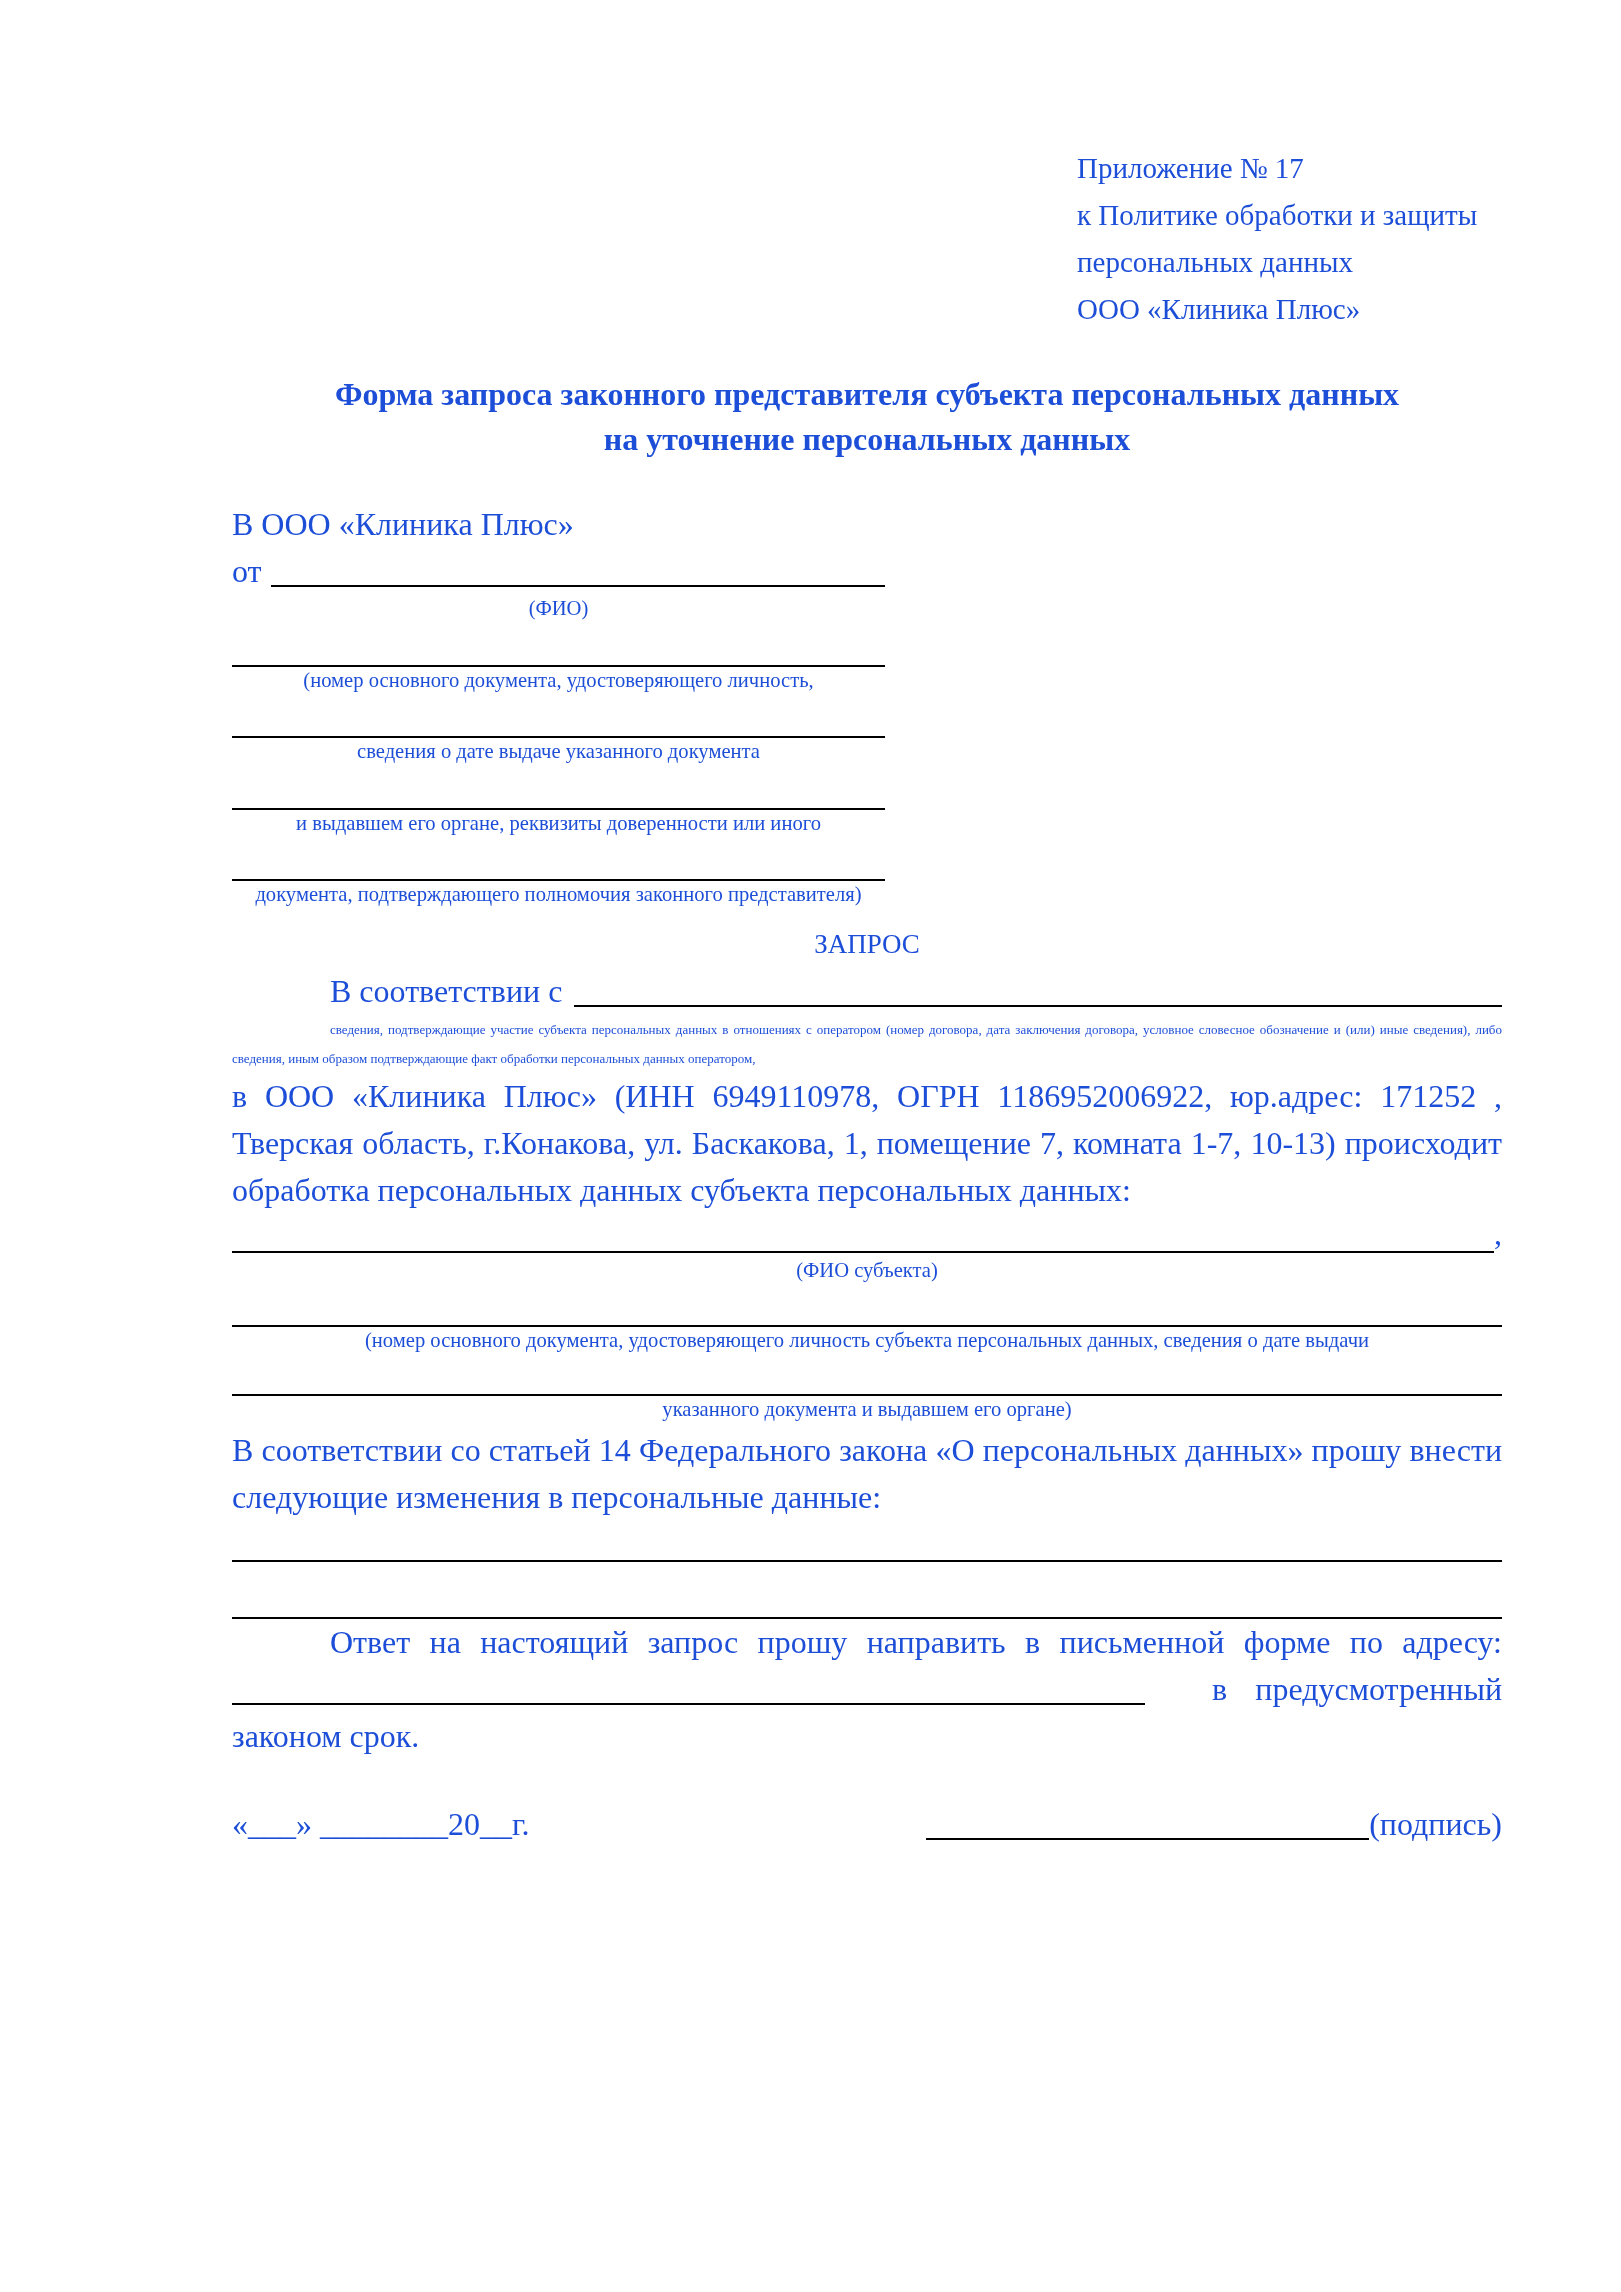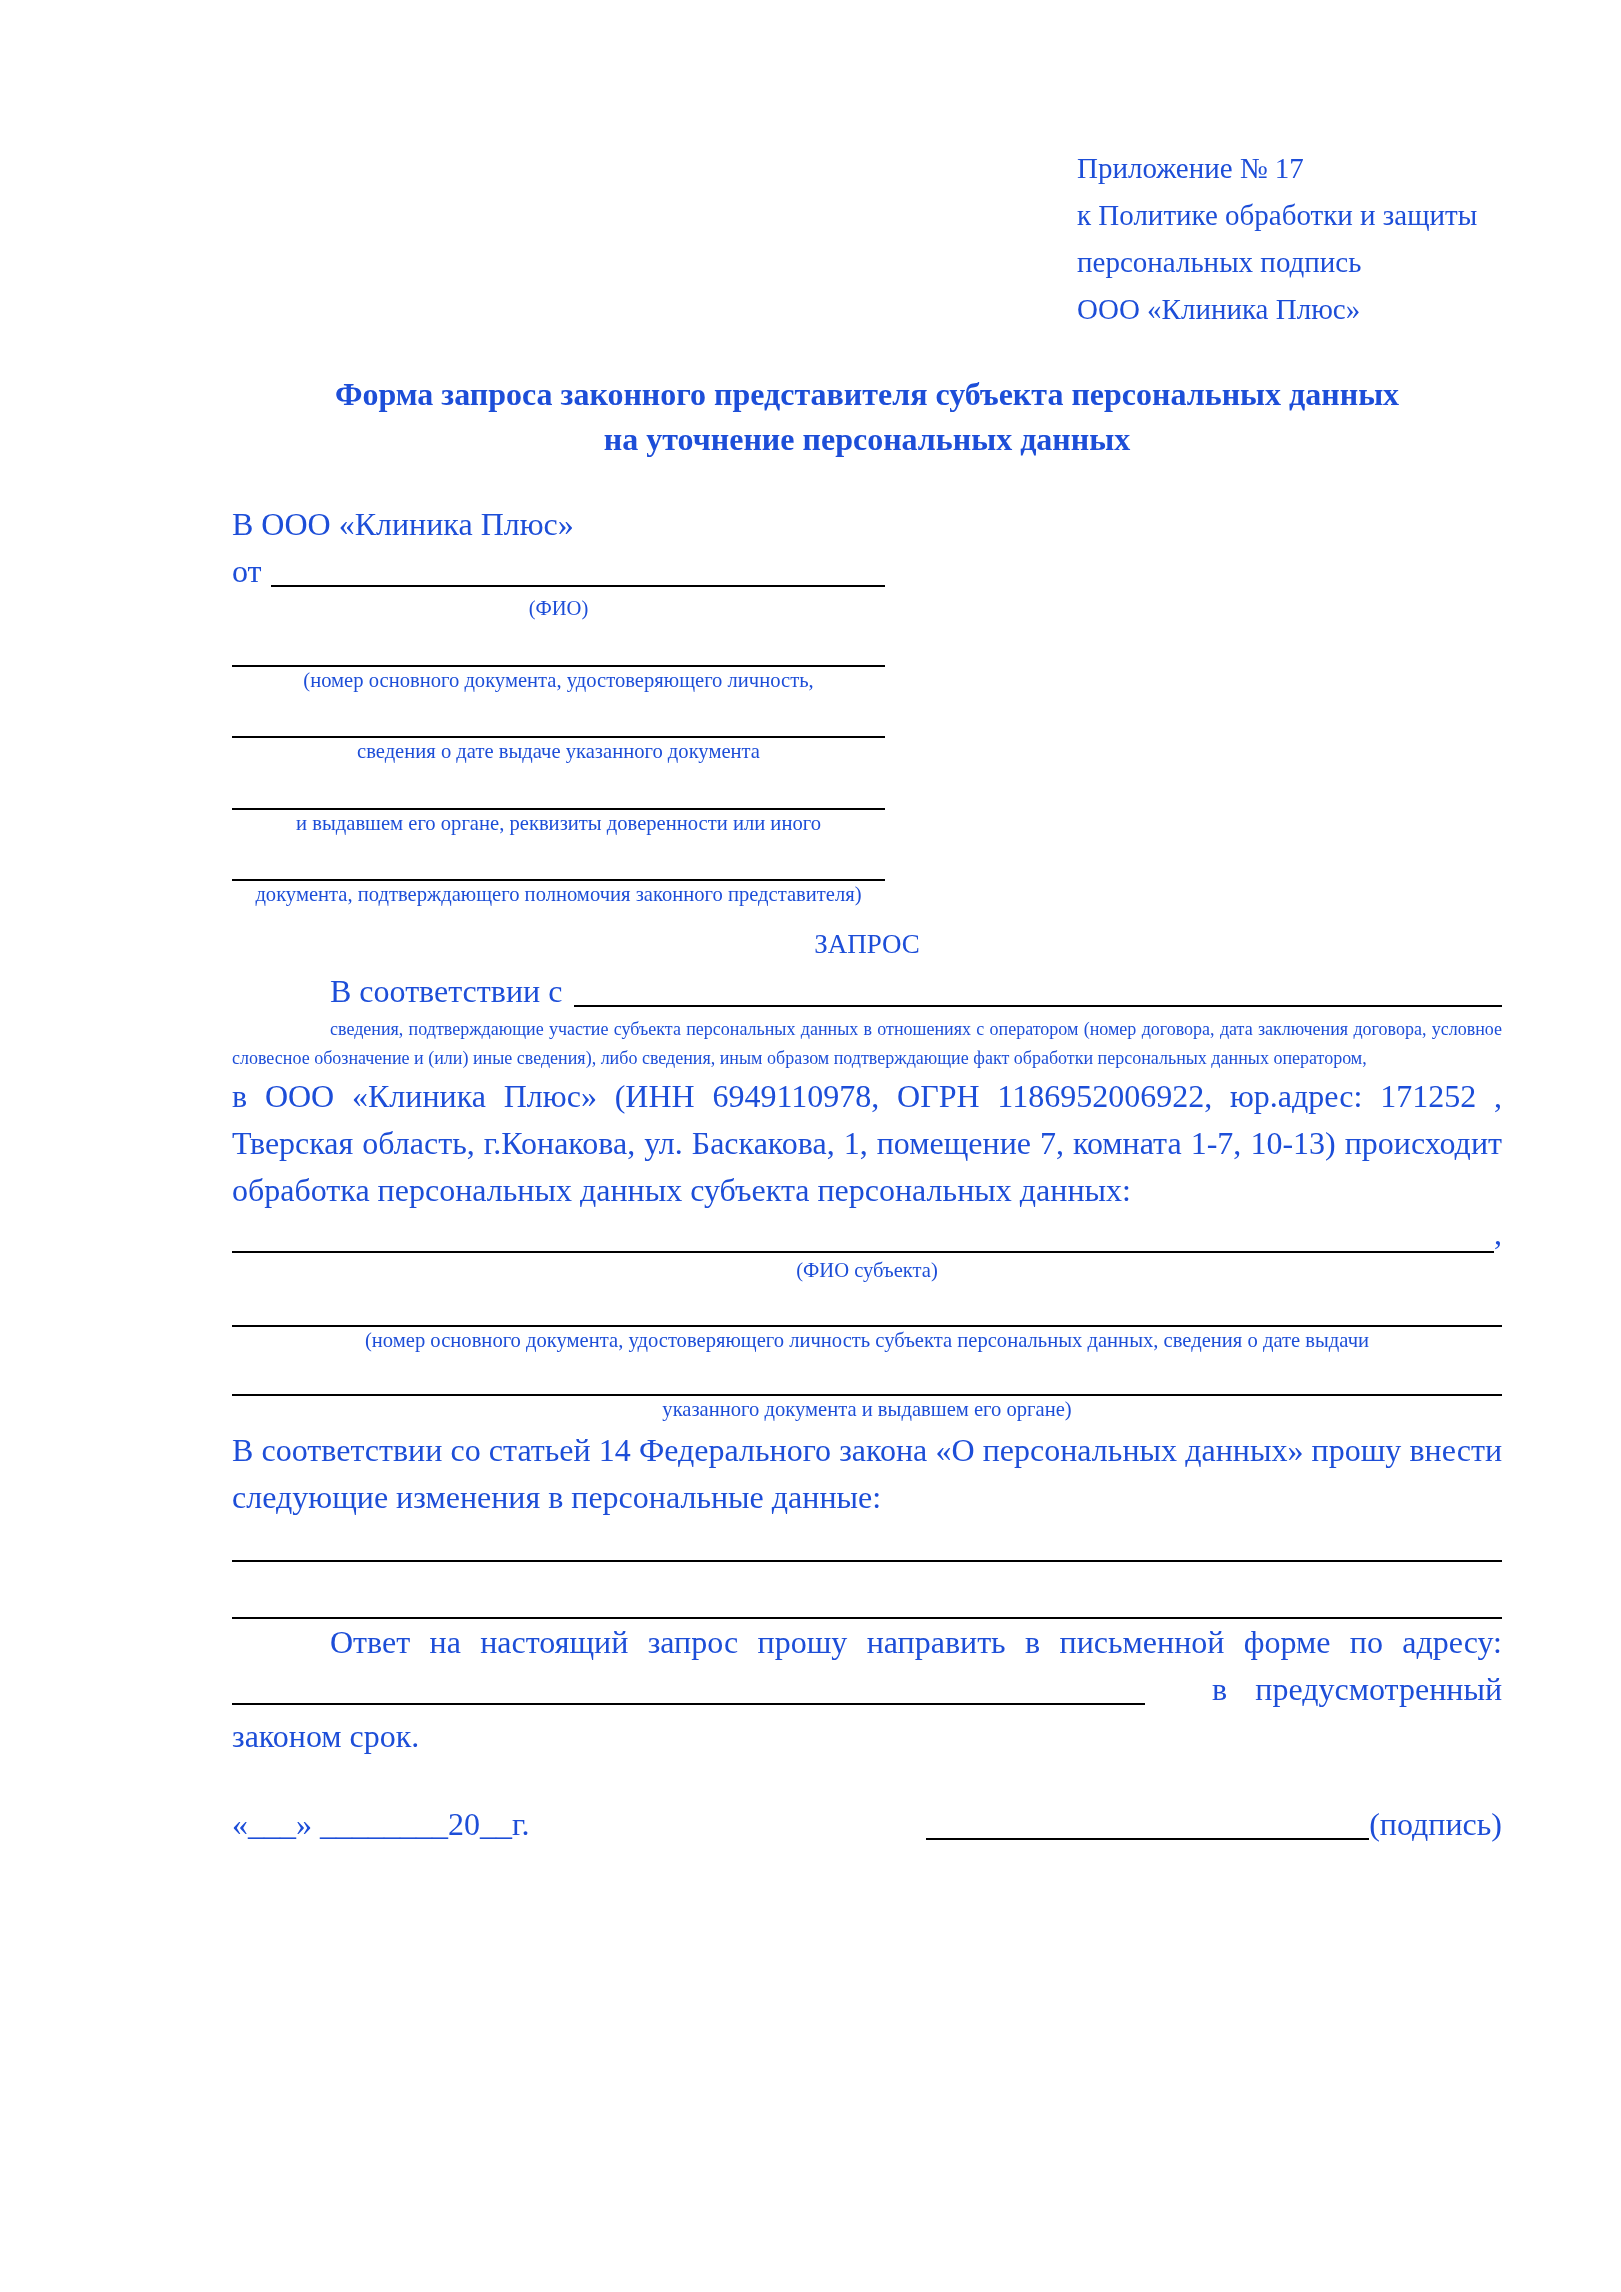--- a/index.html
+++ b/index.html
@@ -11,21 +11,21 @@
     font-family:"Liberation Serif","DejaVu Serif",serif;
     color:#1d4ed8;
     overflow:hidden;
   }
   .content {
     position:absolute;
     left:232px; top:145px;
     width:1270px;
   }
   .body-text { font-size:32px; line-height:47px; }
-  .small-text { font-size:18px; line-height:29px; }
+  .small-text { font-size:13px; line-height:29px; }
 
   
   .hdr { margin-left:845px; font-size:29px; line-height:47px; }
 
   
   .title { margin-top:39px; text-align:center; font-weight:bold; font-size:32px; line-height:45px; }
 
   
   .addr { margin-top:39px; width:653px; }
   .row { display:flex; align-items:flex-end; }
@@ -59,21 +59,21 @@
 </style>
 </head>
 <body>
 
 <div class="page">
   <div class="content">
 
     <div class="hdr">
       <div>Приложение № 17</div>
       <div>к Политике обработки и защиты</div>
-      <div>персональных подпись</div>
+      <div>персональных данных</div>
       <div>ООО «Клиника Плюс»</div>
     </div>
 
     <div class="title">
       <div>Форма запроса законного представителя субъекта персональных данных</div>
       <div>на уточнение персональных данных</div>
     </div>
 
     <div class="addr body-text">
       <div>В ООО «Клиника Плюс»</div>

